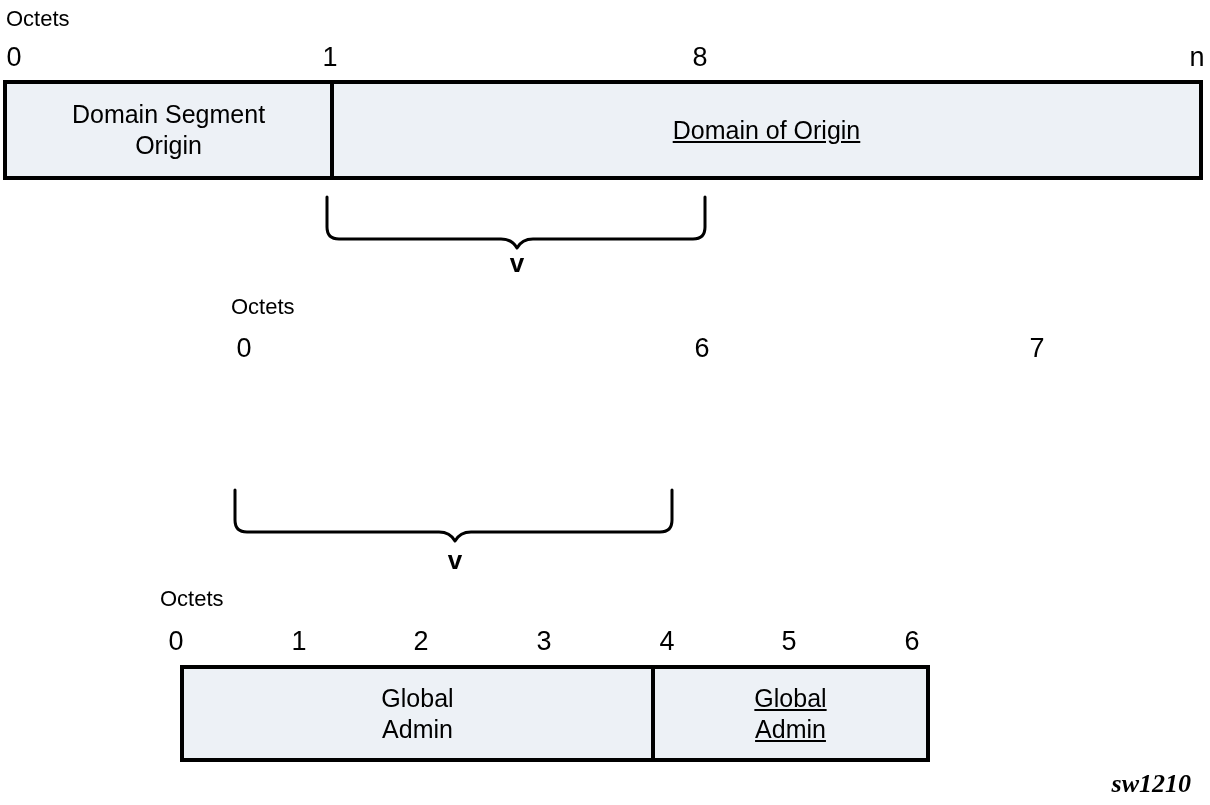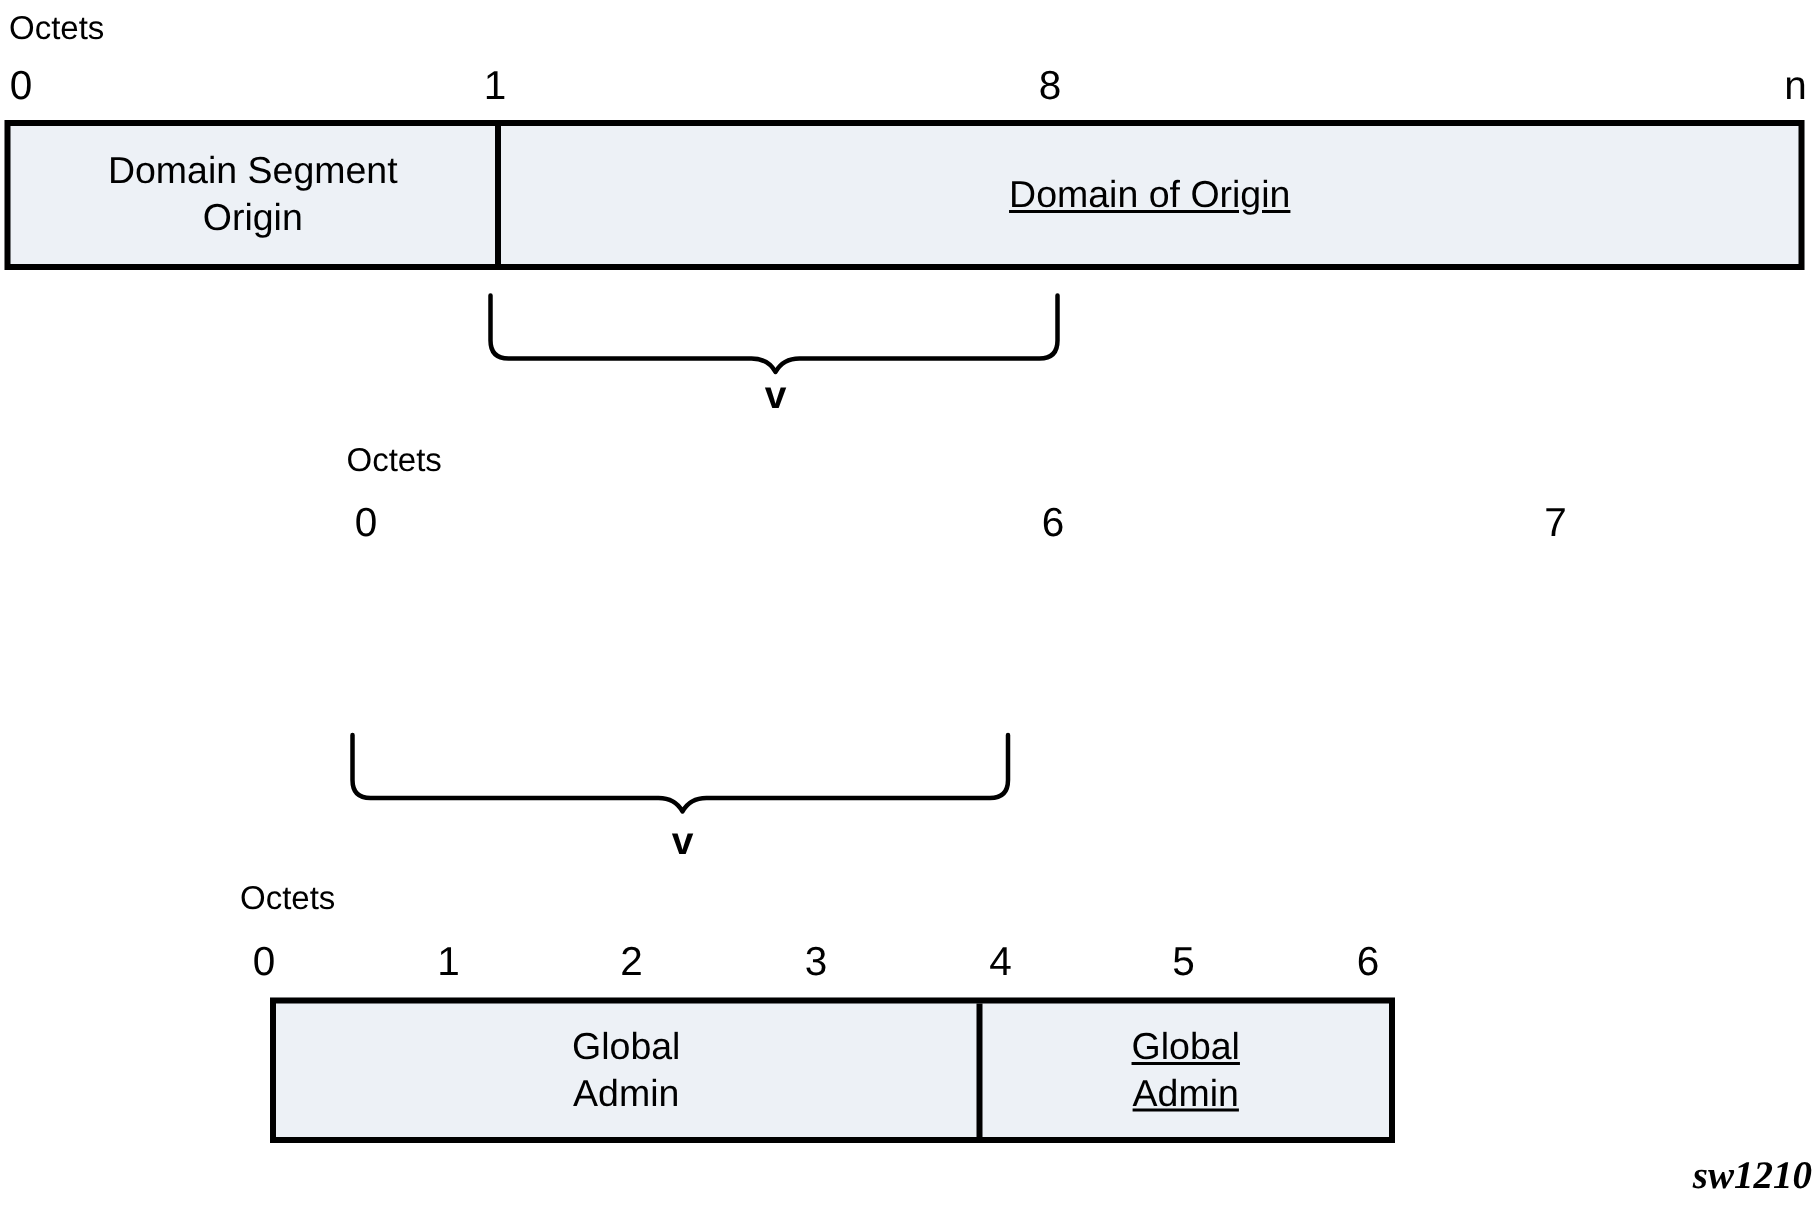--- a/index.html
+++ b/index.html
@@ -125,15 +125,15 @@
     <div class="cell" style="width:467px;">
       <span>Global</span>
       <span>Admin</span>
     </div>
     <div class="cell divided grow">
       <span>Global</span>
       <span>Admin</span>
     </div>
   </div>
 
-  <div class="fig-id" style="right:2px; top:770px;">sw1210</div>
+  <div class="fig-id" style="right:19px; top:770px;">sw1210</div>
 
 </div>
 
 </body></html>

